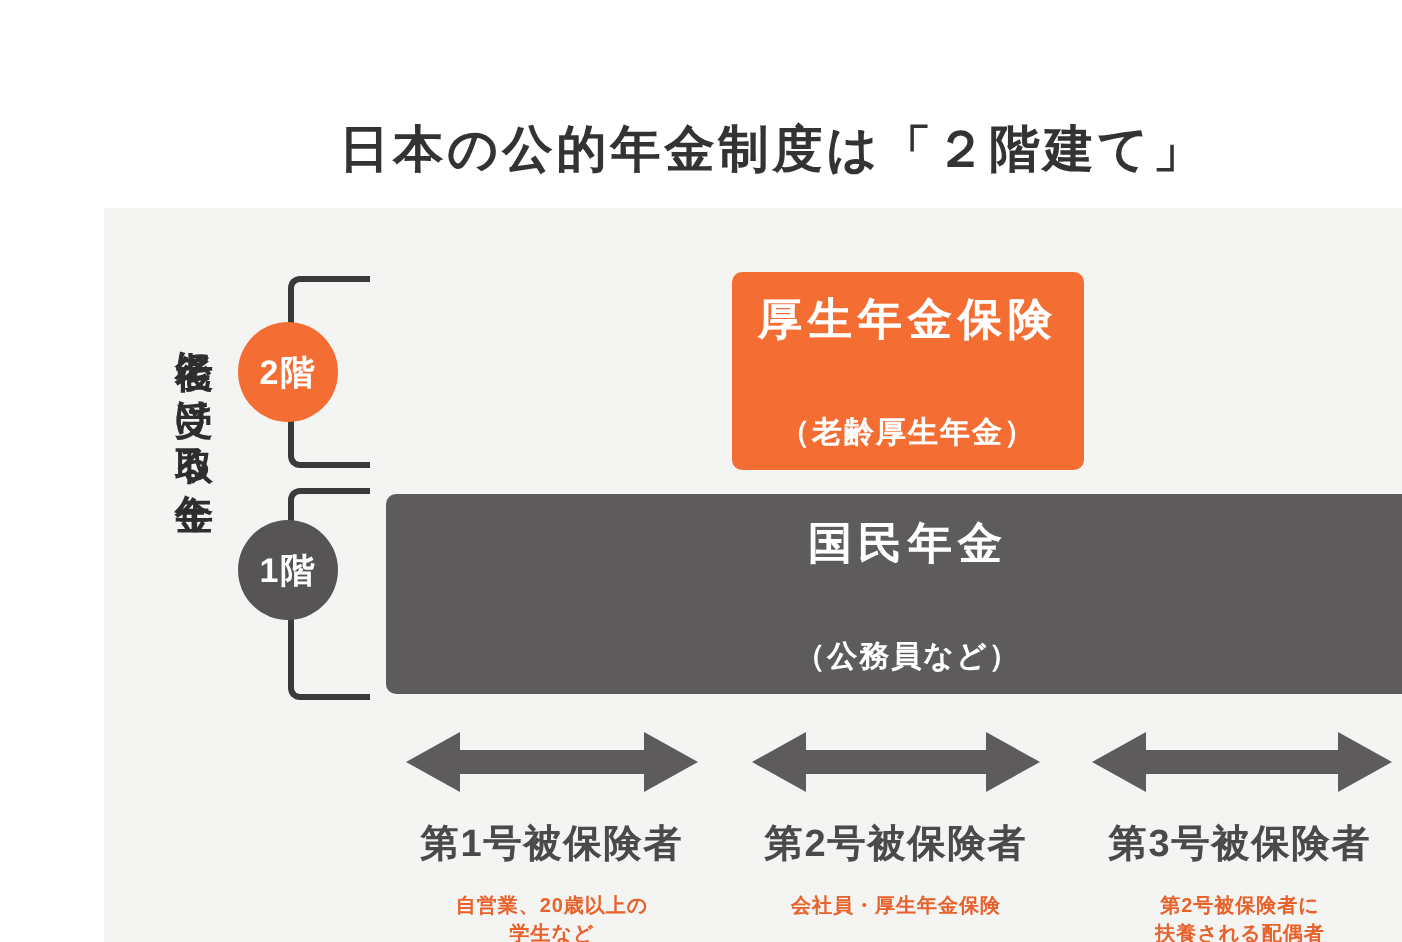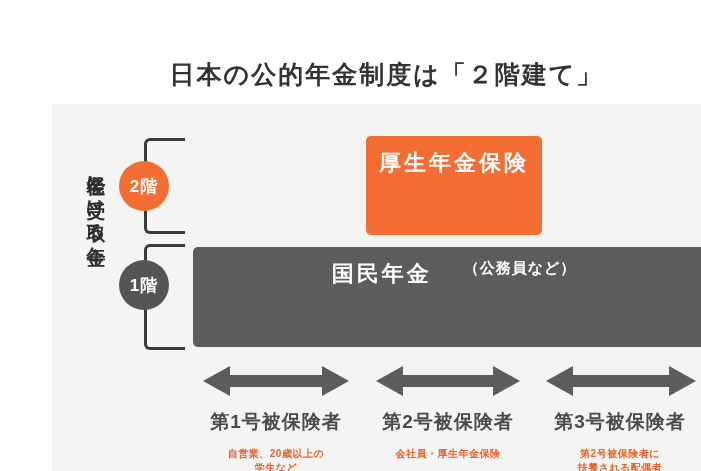--- a/index.html
+++ b/index.html
@@ -42,21 +42,21 @@
   .badge{
     position:absolute;width:50px;height:50px;border-radius:50%;
     color:#ffffff;font-size:17px;font-weight:bold;
     display:flex;align-items:center;justify-content:center;
     letter-spacing:1px;
   }
   .badge.pos-b2{left:55px;top:45px;background:var(--orange);}
   .badge.pos-b1{left:55px;top:144px;background:#565454;text-align:right;}
   .box{
     position:absolute;border-radius:5px;color:#ffffff;text-align:center;
-    display:flex;flex-direction:row;justify-content:center;gap:8px;
+    display:flex;flex-direction:column;justify-content:center;gap:8px;
   }
   .box.bx-orange{left:302px;top:20px;width:176px;height:99px;background:var(--orange);}
   .box.bx-dark{left:129px;top:131px;width:522px;height:100px;background:var(--dark);}
   .box .bt{font-size:22px;font-weight:bold;letter-spacing:3px;}
   .box .bs{font-size:15px;font-weight:bold;letter-spacing:1px;}
   .darrow{position:absolute;top:238px;height:30px;}
   .darrow.a1{left:127px;width:170px;}
   .darrow.a2{left:300px;width:168px;}
   .darrow.a3{left:470px;width:174px;}
   .darrow .head{position:absolute;top:0;width:0;height:0;
@@ -84,20 +84,21 @@
   <div class="side-label">老後に受け取る年金</div>
 
   <div class="bracket b2"></div>
   <div class="bracket b1"></div>
 
   <div class="badge pos-b2">2階</div>
   <div class="badge pos-b1">1階</div>
 
   <div class="box bx-orange">
     <div class="bt">厚生年金保険</div>
+    <div class="bs">（老齢厚生年金）</div>
   </div>
 
   <div class="box bx-dark">
     <div class="bt">国民年金</div>
     <div class="bs">（公務員など）</div>
   </div>
 
   <div class="darrow a1">
     <span class="head hl"></span>
     <span class="shaft"></span>

